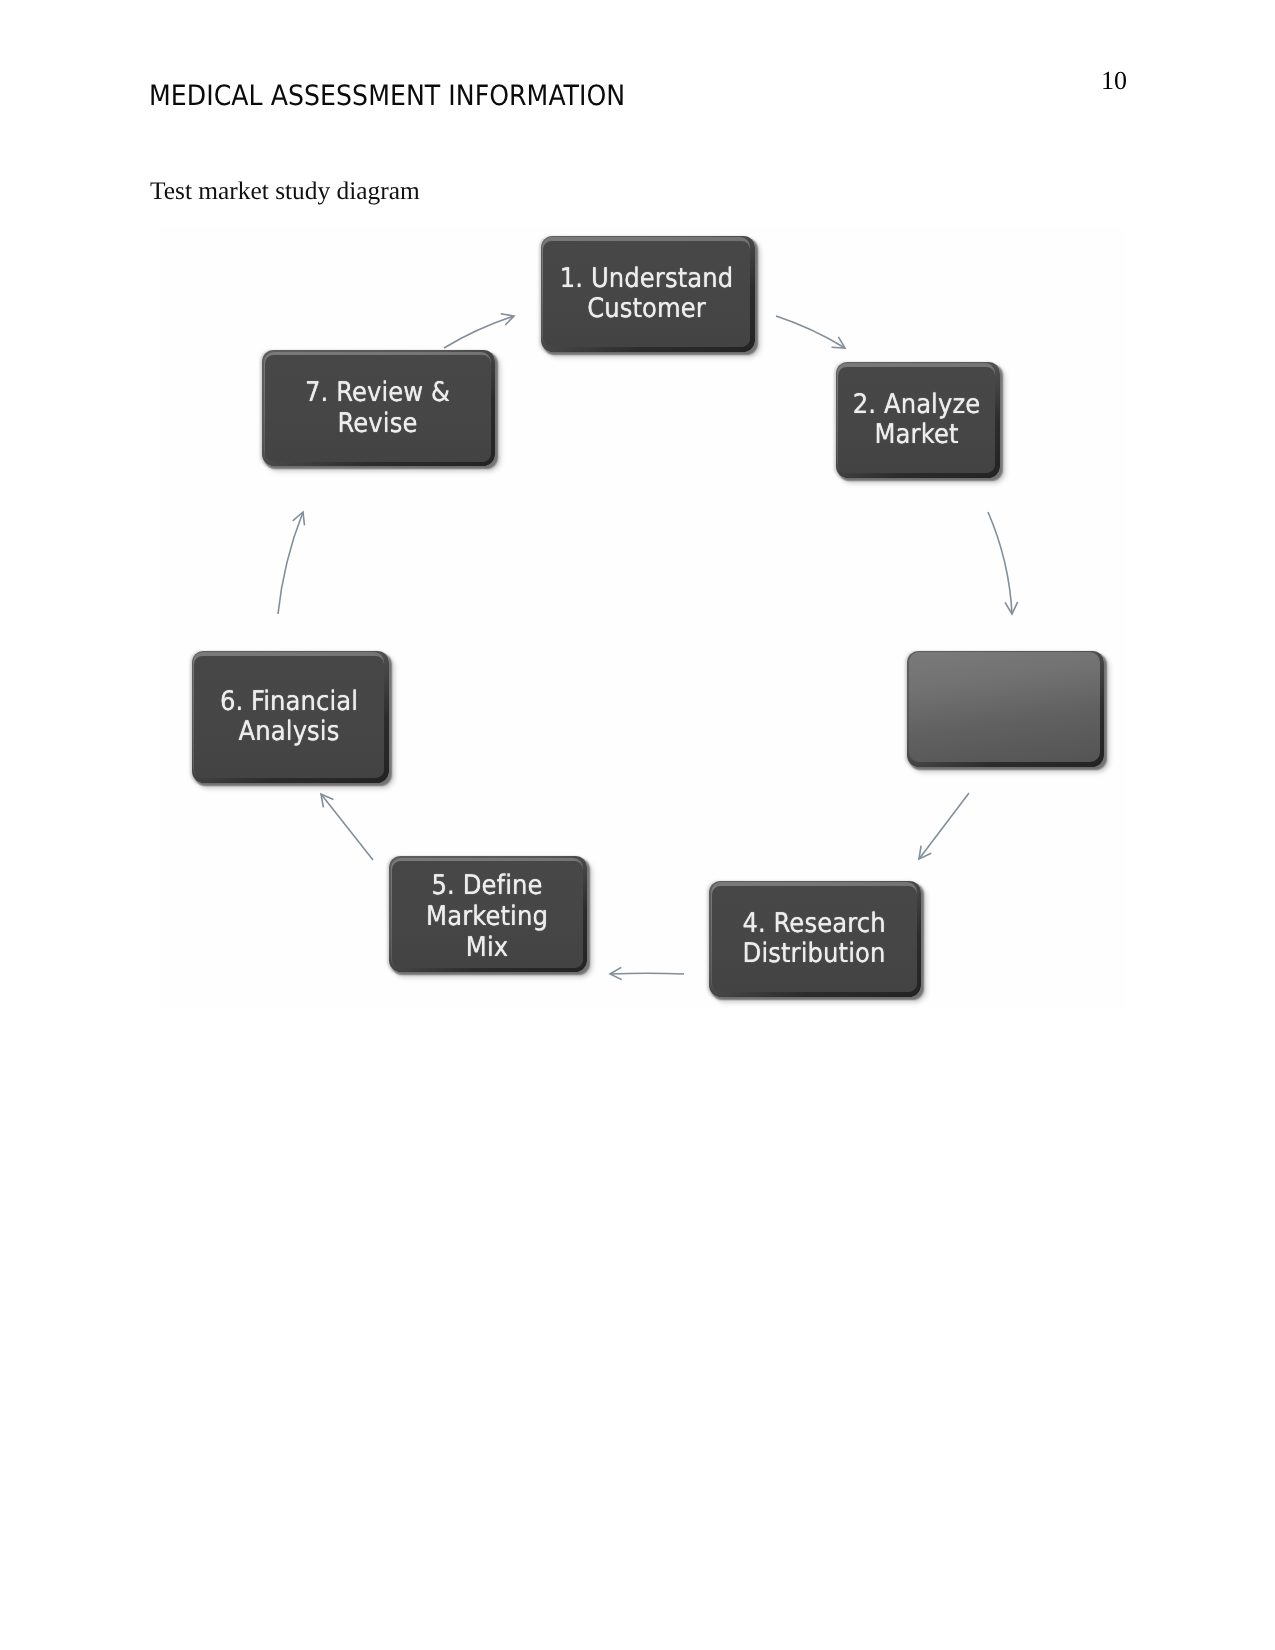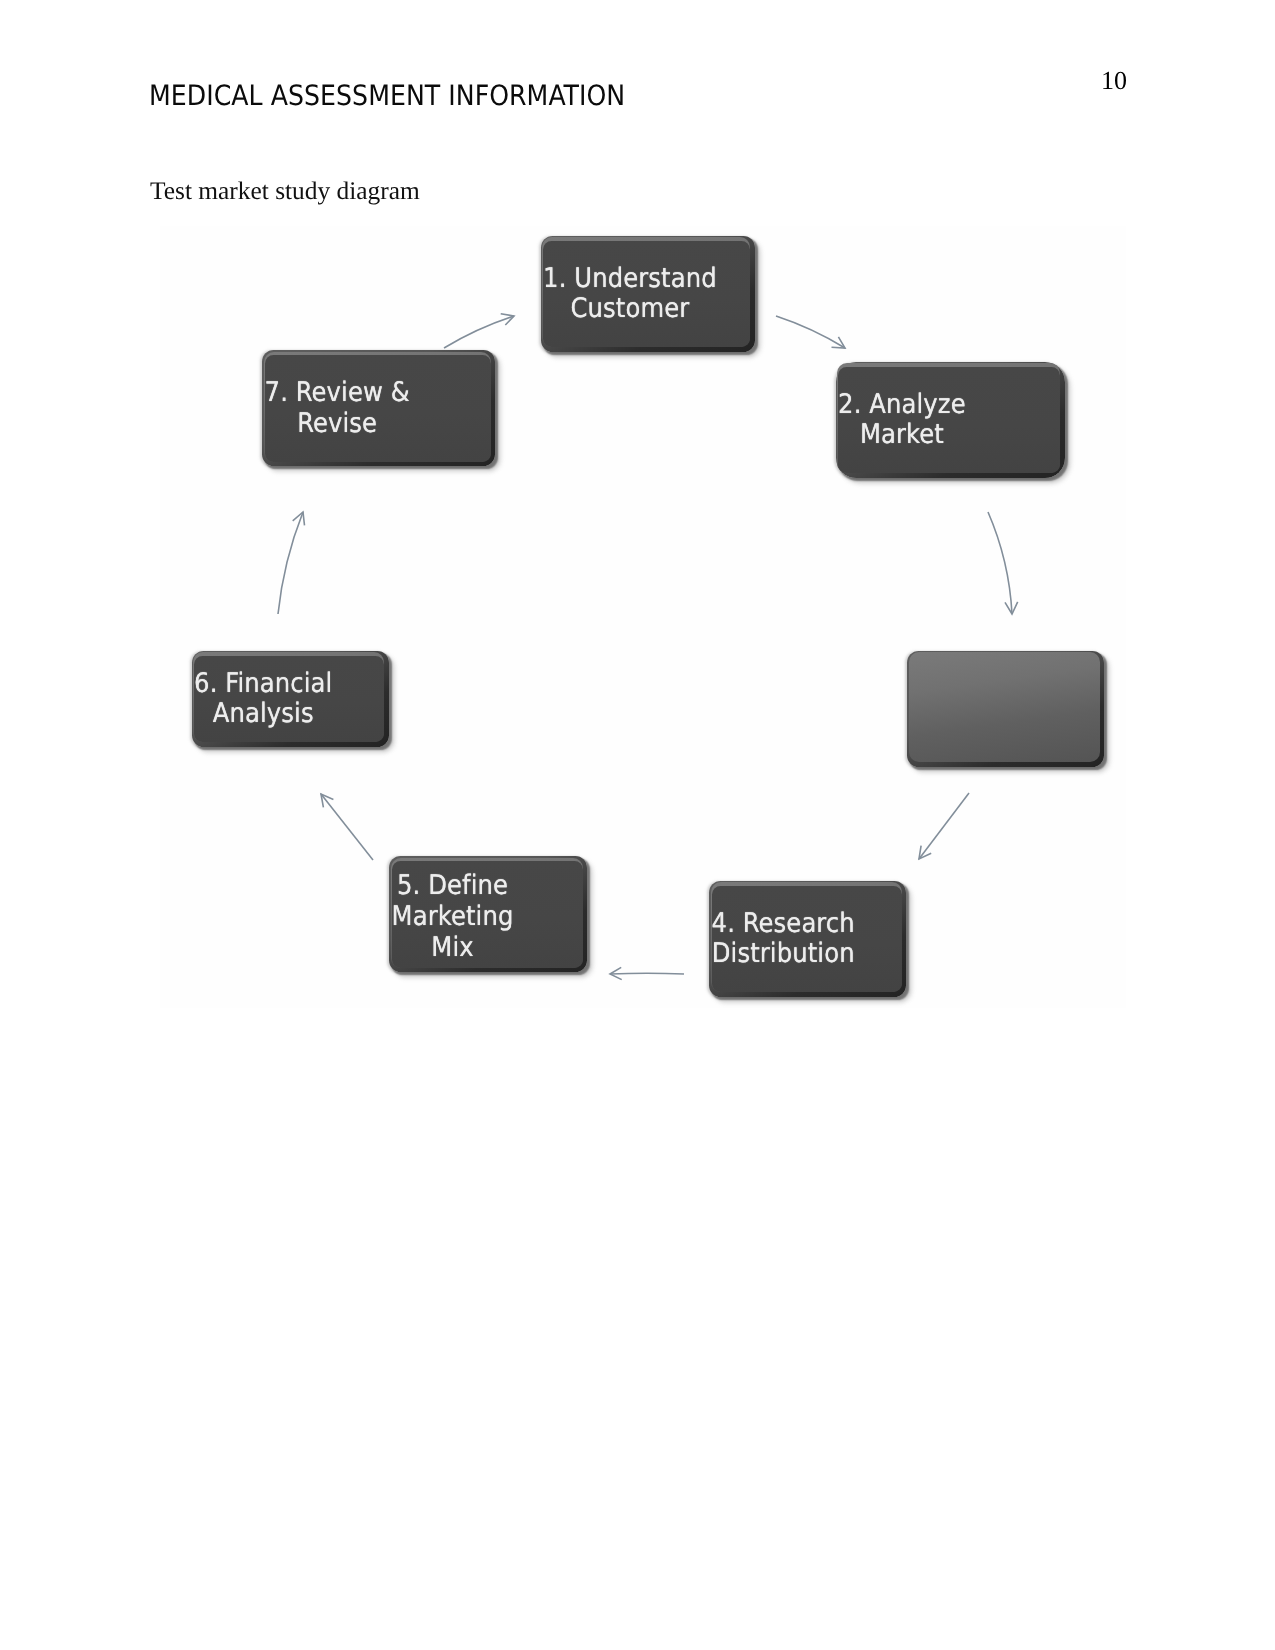--- a/index.html
+++ b/index.html
@@ -72,21 +72,21 @@
   }
   
   .node .inner {
     position:absolute;
     left:2.6px; top:5.0px; right:4.5px; bottom:4.5px;
     border-radius:8.5px;
     background:linear-gradient(180deg,#474747 0%,#464646 55%,#434343 100%);
     box-sizing:border-box;
     display:flex;
     align-items:center;
-    justify-content:flex-start;
+    justify-content:center;
   }
   .node .lbl {
     position:relative;
     top:0.5px;
     color:#ededed;
     text-align:center;
     font-family:"DejaVu Sans Condensed","DejaVu Sans", sans-serif;
     font-size:27px;
     line-height:30.6px;
     letter-spacing:0.1px;
@@ -142,46 +142,46 @@
         </g>
     </svg>
 
   <div class="node" style="left: 380.5px; top: 9.5px; width: 214px; height: 116px;">
         <div class="bevel"></div>
         <div class="inner">
           <div class="lbl">1. Understand
 Customer</div>
         </div>
       </div>
-      <div class="node" style="left: 675.5px; top: 135.5px; width: 229px; height: 116px; border-radius: 20px;">
+      <div class="node" style="left: 675.5px; top: 135.5px; width: 164px; height: 116px;">
         <div class="bevel"></div>
         <div class="inner">
           <div class="lbl">2. Analyze
 Market</div>
         </div>
       </div>
       <div class="node" style="left: 747px; top: 424.5px; width: 197px; height: 116px;">
         <div class="bevel"></div>
       </div>
-      <div class="node" style="left: 549px; top: 654.5px; width: 197px; height: 116px;">
+      <div class="node" style="left: 549px; top: 654.5px; width: 212px; height: 116px;">
         <div class="bevel"></div>
         <div class="inner">
           <div class="lbl">4. Research
 Distribution</div>
         </div>
       </div>
       <div class="node" style="left: 229px; top: 630px; width: 198px; height: 116px;">
         <div class="bevel"></div>
         <div class="inner">
           <div class="lbl" style="top: 3px;">5. Define
 Marketing
 Mix</div>
         </div>
       </div>
-      <div class="node" style="left: 31.5px; top: 424.5px; width: 197px; height: 96px; text-decoration: underline;">
+      <div class="node" style="left: 31.5px; top: 424.5px; width: 197px; height: 132px; text-decoration: underline;">
         <div class="bevel"></div>
         <div class="inner">
           <div class="lbl">6. Financial
 Analysis</div>
         </div>
       </div>
       <div class="node" style="left: 102px; top: 124px; width: 233px; height: 116px;">
         <div class="bevel"></div>
         <div class="inner">
           <div class="lbl">7. Review &amp;

